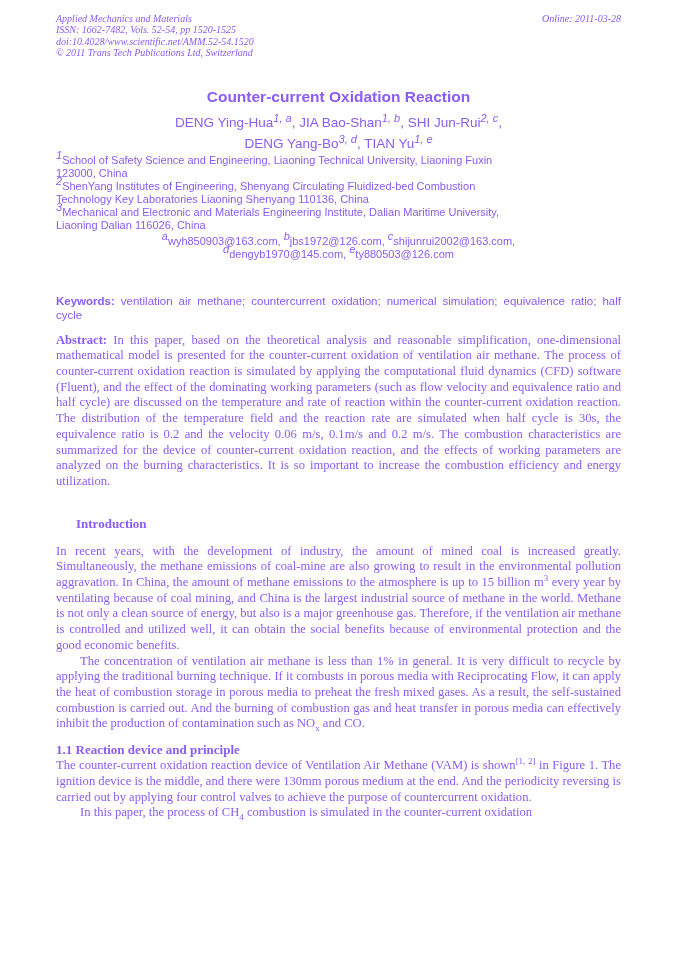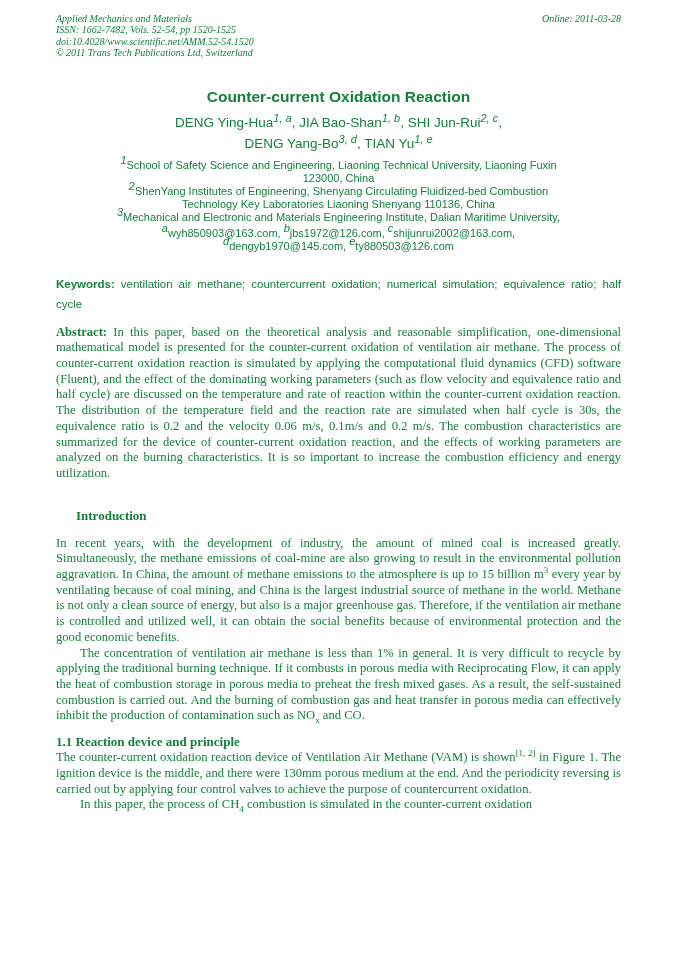--- a/index.html
+++ b/index.html
@@ -3,21 +3,21 @@
 <meta charset="utf-8">
 <style>
   * { margin: 0; padding: 0; box-sizing: border-box; }
   html, body { background: #ffffff; }
   .page {
     position: relative;
     width: 678px;
     height: 959px;
     margin: 0 auto;
     background: #ffffff;
-    color: #15803d;
+    color: #8b5cf6;
     overflow: hidden;
     font-family: "Liberation Serif", serif;
   }
   .content { padding: 13px 57px 0 56px; }
 
   
   .jheader {
     display: flex;
     justify-content: space-between;
     align-items: flex-start;
@@ -46,42 +46,40 @@
     font-size: 13.5px;
     line-height: 21px;
   }
   .authors sup, .affils sup, .emails sup {
     font-size: 11px;
     line-height: 0;
     vertical-align: super;
     font-style: italic;
   }
   .affils {
-    margin-top: 5px;
-    text-align: center;
     font-family: "Liberation Sans", sans-serif;
     font-size: 11px;
     line-height: 13px;
   }
   .affils .aline { display: block; }
   .emails {
     margin-top: 3px;
     text-align: center;
     font-family: "Liberation Sans", sans-serif;
     font-size: 11px;
     line-height: 13.5px;
   }
   .emails .eline { display: block; }
 
   
   .keywords {
-    margin-top: 20px;
+    margin-top: 32px;
     font-family: "Liberation Sans", sans-serif;
     font-size: 11.5px;
-    line-height: 20px;
+    line-height: 14px;
     text-align: justify;
   }
   .keywords .kw-label { font-weight: bold; }
 
   
   .body-par {
     font-size: 12.6px;
     line-height: 15.7px;
     text-align: justify;
   }
@@ -131,20 +129,21 @@
       <div>
           <span class="aline"><sup>1</sup><span>School of Safety Science and Engineering, Liaoning Technical University, Liaoning Fuxin</span></span>
           <span class="aline">123000, China</span>
         </div>
       <div>
           <span class="aline"><sup>2</sup><span>ShenYang Institutes of Engineering, Shenyang Circulating Fluidized-bed Combustion</span></span>
           <span class="aline">Technology Key Laboratories Liaoning Shenyang 110136, China</span>
         </div>
       <div>
           <span class="aline"><sup>3</sup><span>Mechanical and Electronic and Materials Engineering Institute, Dalian Maritime University,</span></span>
+          <span class="aline">Liaoning Dalian 116026, China</span>
         </div>
     </div>
 
     <div class="emails">
       <span class="eline"><sup>a</sup><span>wyh850903@163.com, </span><sup>b</sup><span>jbs1972@126.com, </span><sup>c</sup><span>shijunrui2002@163.com,</span></span>
       <span class="eline"><sup>d</sup><span>dengyb1970@145.com, </span><sup>e</sup><span>ty880503@126.com</span></span>
     </div>
 
     <div class="keywords"><span class="kw-label">Keywords:</span><span> ventilation air methane; countercurrent oxidation; numerical simulation; equivalence ratio; half cycle</span></div>
 

